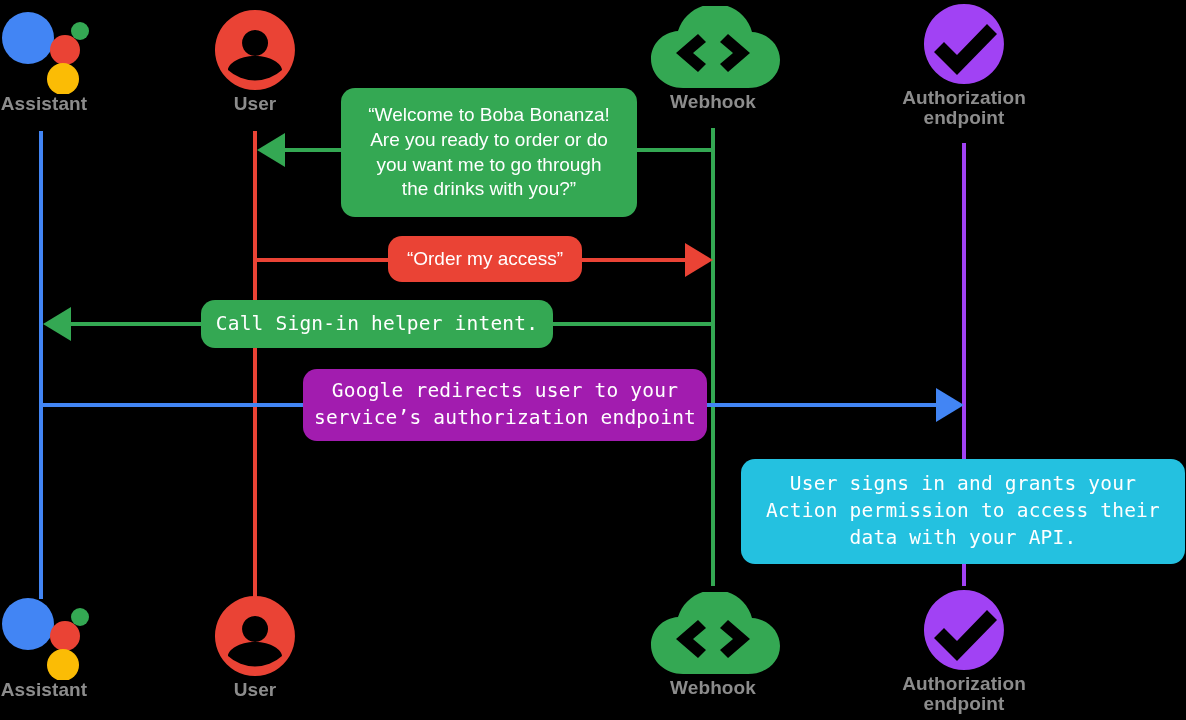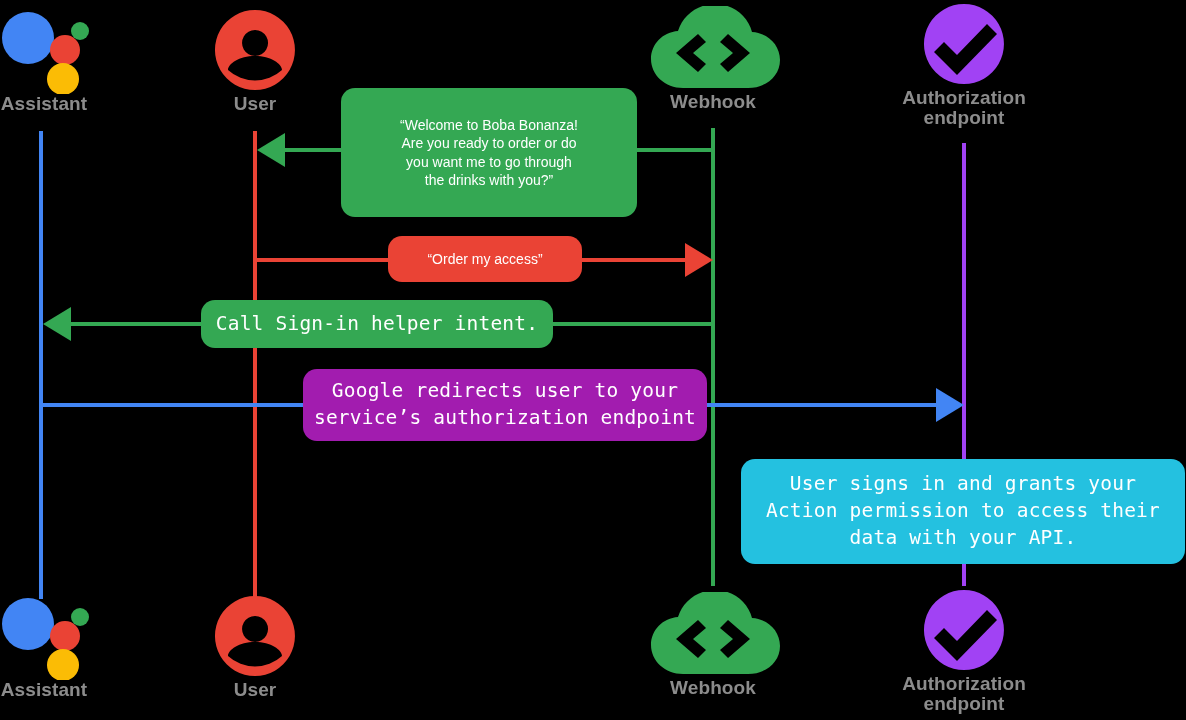--- a/index.html
+++ b/index.html
@@ -70,21 +70,21 @@
     box-sizing: border-box;
     display: flex;
     align-items: center;
     justify-content: center;
     text-align: center;
   }
   .bubble-text { display: block; white-space: pre-line; }
 
   .bubble.sans .bubble-text {
     font-family: "Liberation Sans", sans-serif;
-    font-size: 14px;
+    font-size: 19px;
     line-height: 1.30;
     font-weight: 400;
   }
   .bubble.mono .bubble-text {
     font-family: "DejaVu Sans Mono", "Liberation Mono", monospace;
     font-size: 19.5px;
     line-height: 1.38;
     font-weight: 400;
     letter-spacing: 0.2px;
   }

